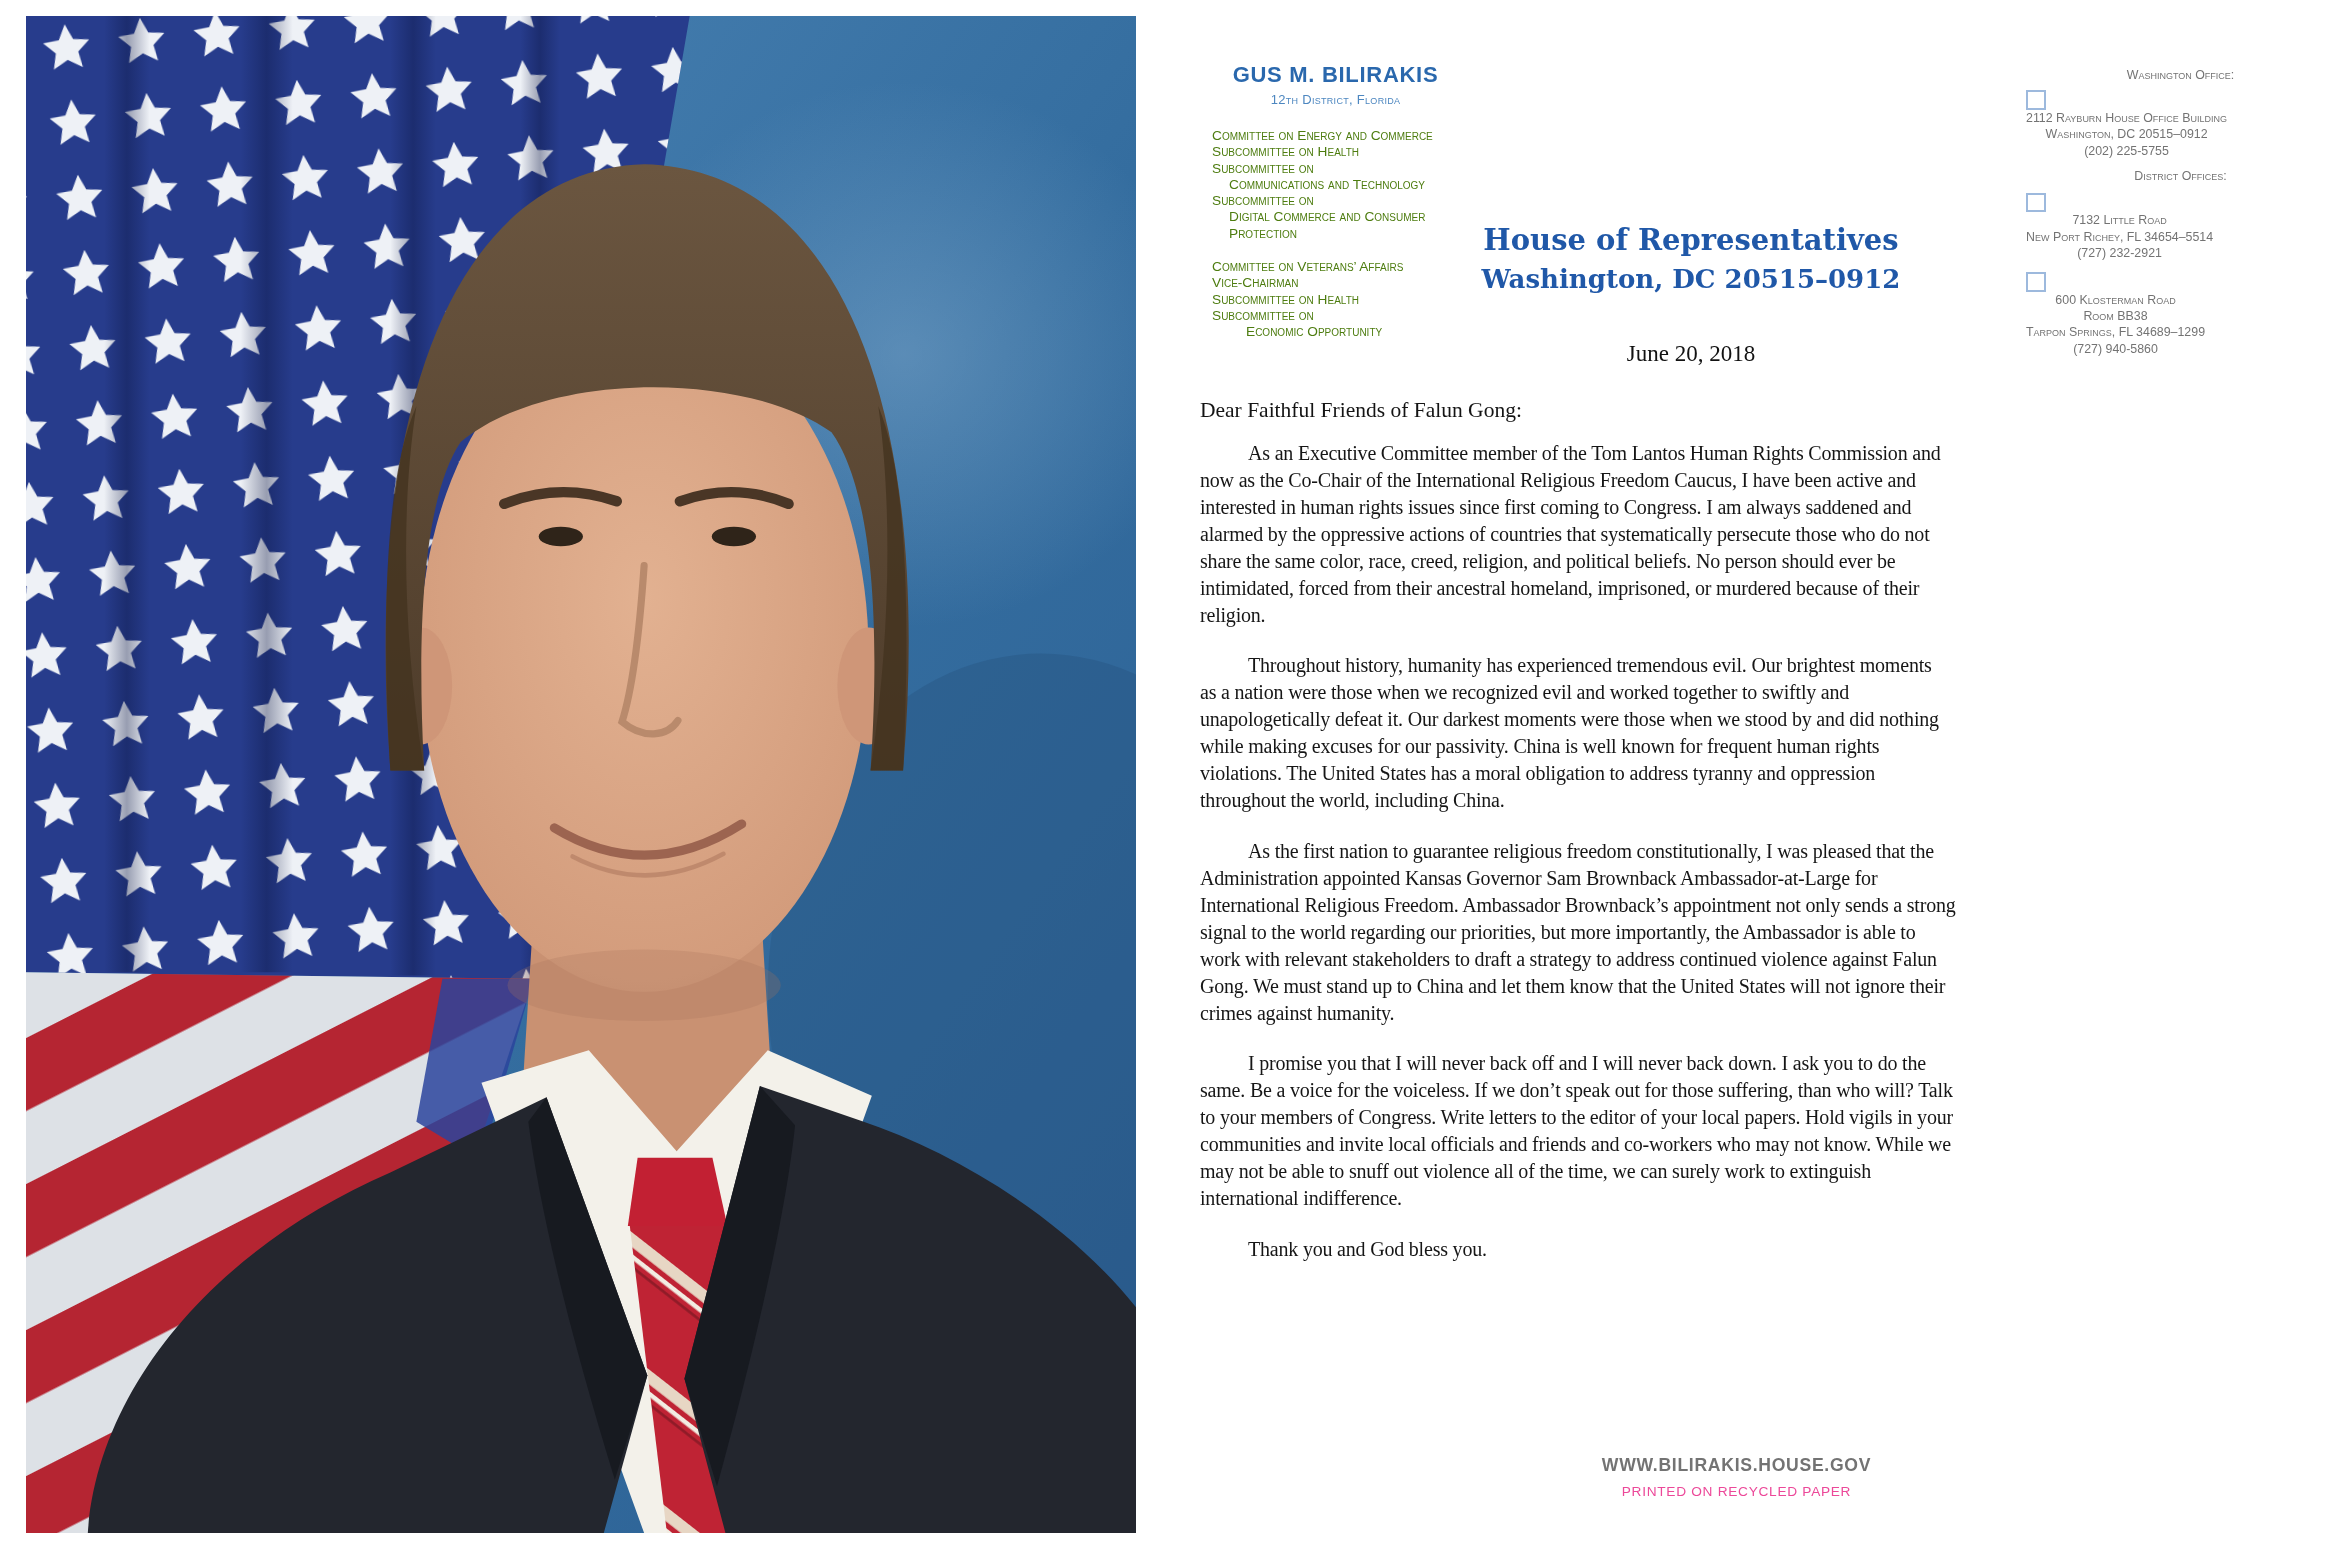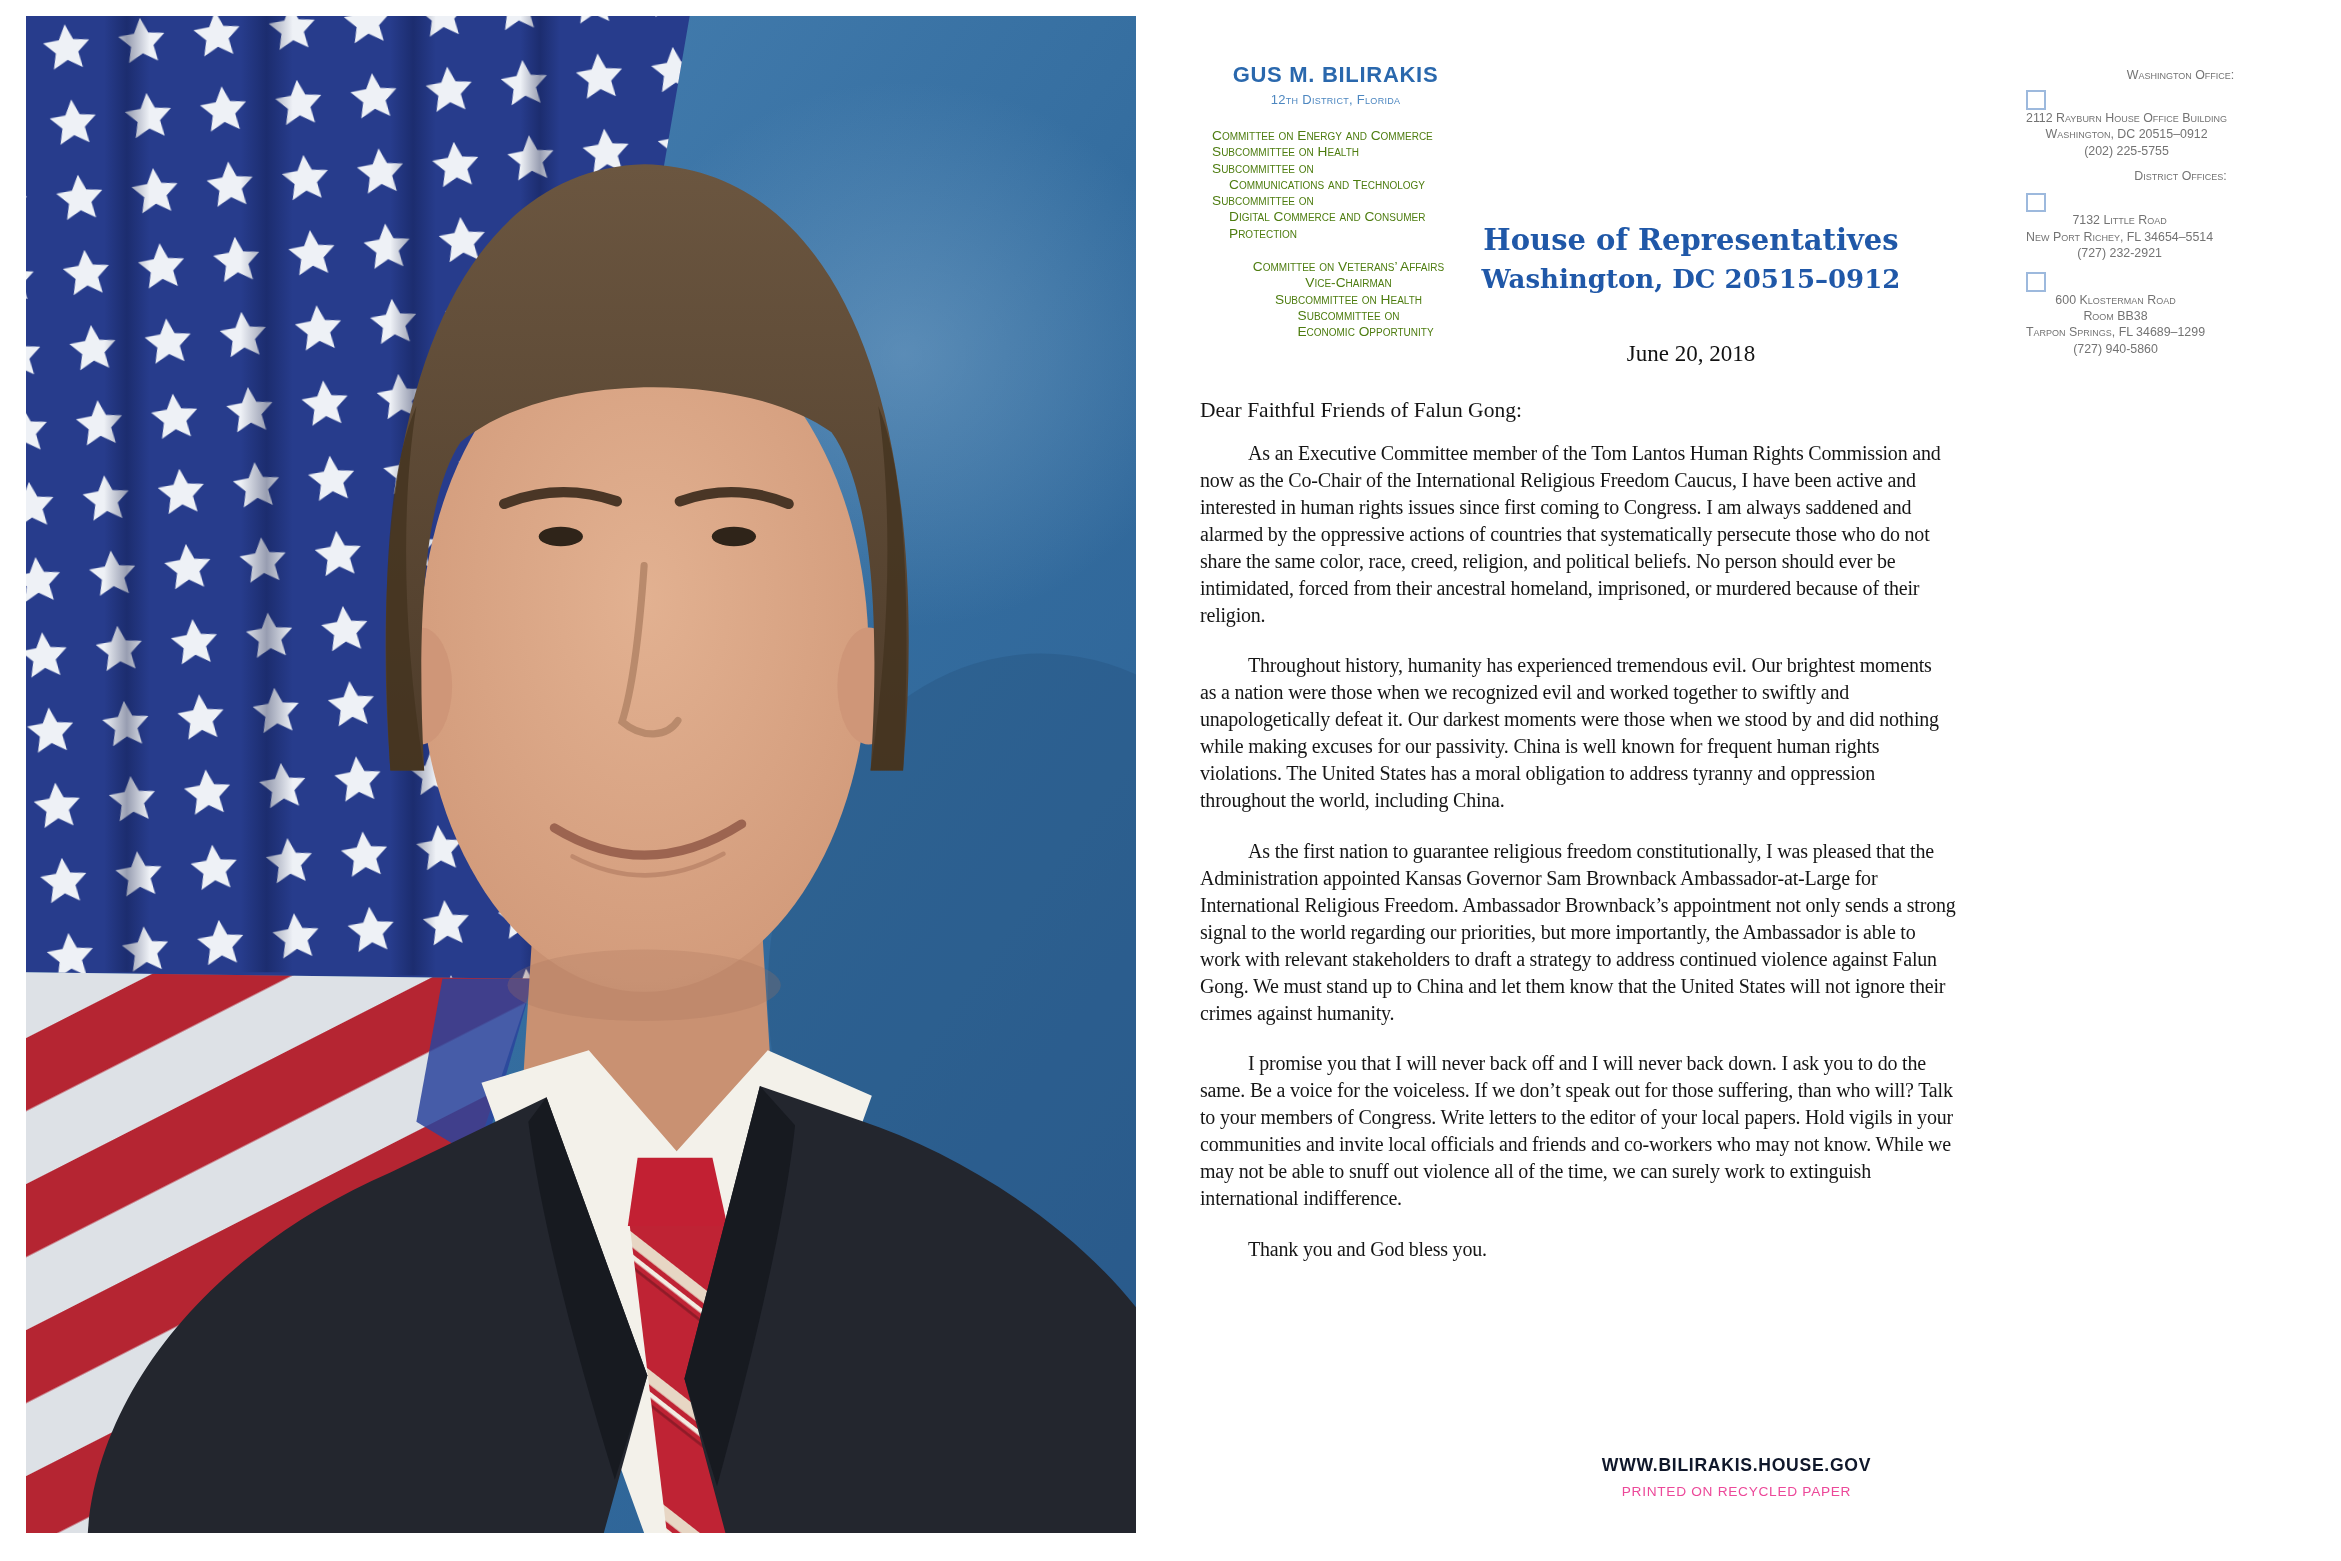--- a/index.html
+++ b/index.html
@@ -9,21 +9,21 @@
   
   #photo{position:absolute;left:26px;top:15.6px;width:1110px;height:1517px;display:block;}
 
   
   .name-block{position:absolute;left:1199px;top:62px;width:273px;text-align:center;}
   .member-name{font-size:22px;font-weight:bold;color:#2a68ad;letter-spacing:0.7px;}
   .member-district{margin-top:3.9px;font-size:13px;color:#4d87c0;font-variant:small-caps;letter-spacing:0.3px;}
 
   .committees{position:absolute;left:1212px;top:128px;width:273px;
               font-size:13.7px;line-height:16.3px;color:#4d7c0f;font-variant:small-caps;font-weight:500;}
-  .committees .grp2{margin-top:17px;text-align:center;}
+  .committees .grp2{margin-top:17px;}
   .cl{white-space:nowrap;}
   .ind1{padding-left:17px;}
   .ind2{padding-left:34px;}
 
   
   .center-title{position:absolute;left:1418px;top:213px;width:546px;text-align:center;
                 color:#2058a8;font-family:"DejaVu Serif",serif;font-weight:bold;}
   .t-congress{font-size:40px;letter-spacing:0.7px;}
   .t-house{font-size:29px;margin-top:10.4px;}
   .t-wash{font-size:26px;margin-top:6.5px;}
@@ -42,21 +42,21 @@
   
   .salutation{position:absolute;left:1200px;top:398px;font-family:"Liberation Serif",serif;
               font-size:21.5px;color:#141414;}
   .body-text{position:absolute;left:1200px;top:440px;width:885px;
              font-family:"Liberation Serif",serif;font-size:20px;line-height:27px;
              letter-spacing:-0.2px;color:#161616;}
   .body-text p{margin:0 0 23.4px 0;white-space:pre-line;text-indent:48px;}
 
   
   .footer{position:absolute;left:1496px;top:1455px;width:481px;text-align:center;}
-  .site{font-size:17.6px;font-weight:bold;color:#0f172a;letter-spacing:0.7px;}
+  .site{font-size:17.6px;font-weight:bold;color:#737373;letter-spacing:0.7px;}
   .recycled{margin-top:7.8px;font-size:13.7px;color:#ec4899;letter-spacing:0.7px;}
 </style>
 </head>
 <body>
 
 <div id="page">
 
   <svg id="photo" viewBox="0 0 1706 2332" preserveAspectRatio="none">
     <defs>
       <linearGradient id="bg" x1="0" y1="0" x2="1" y2="1">

